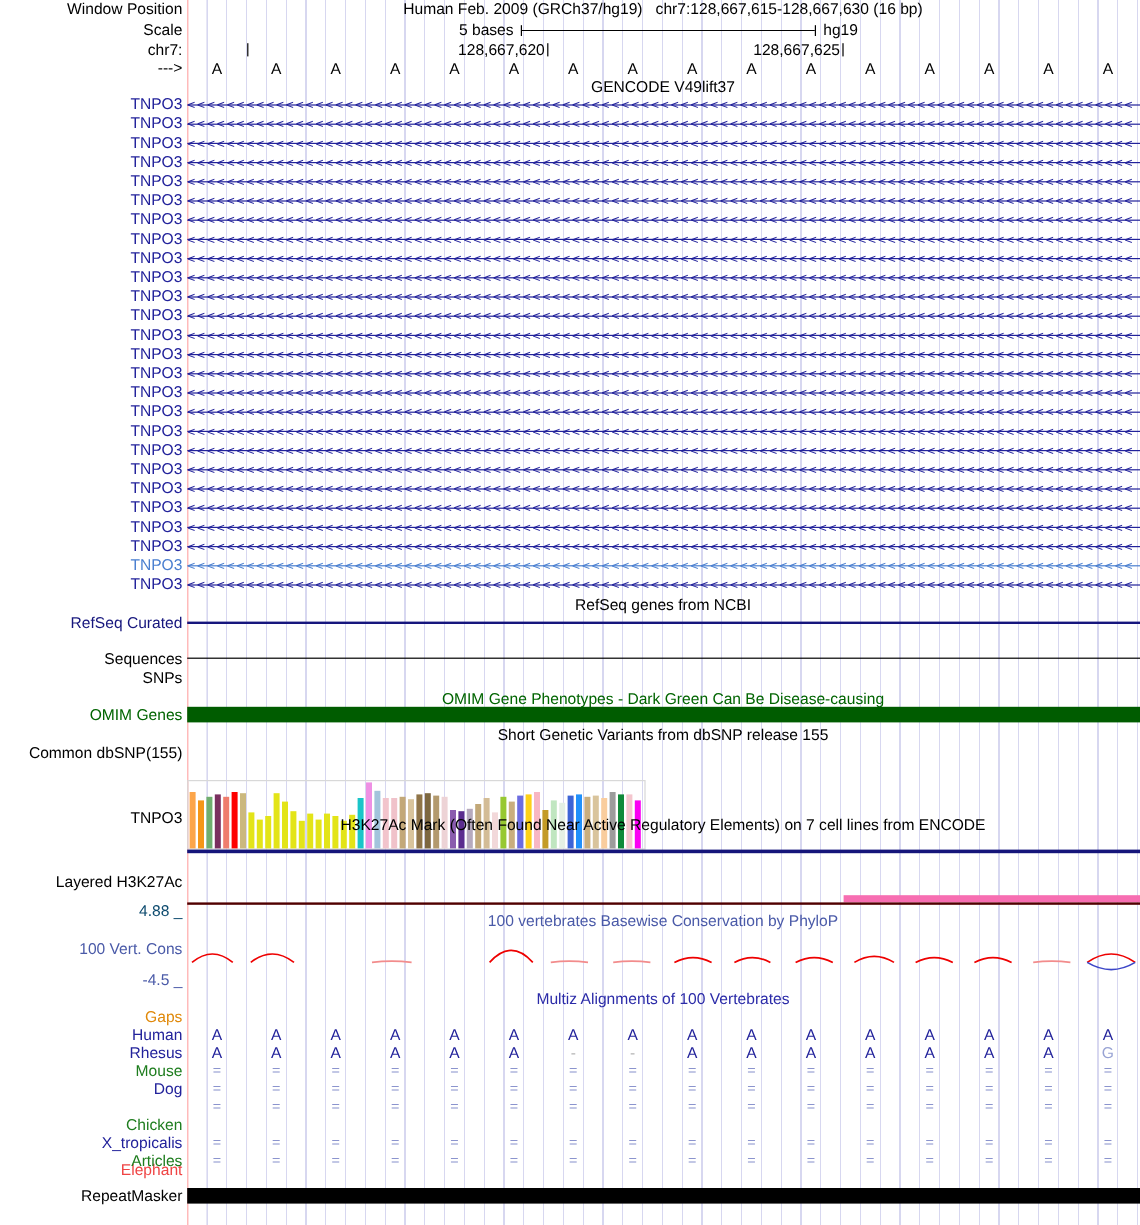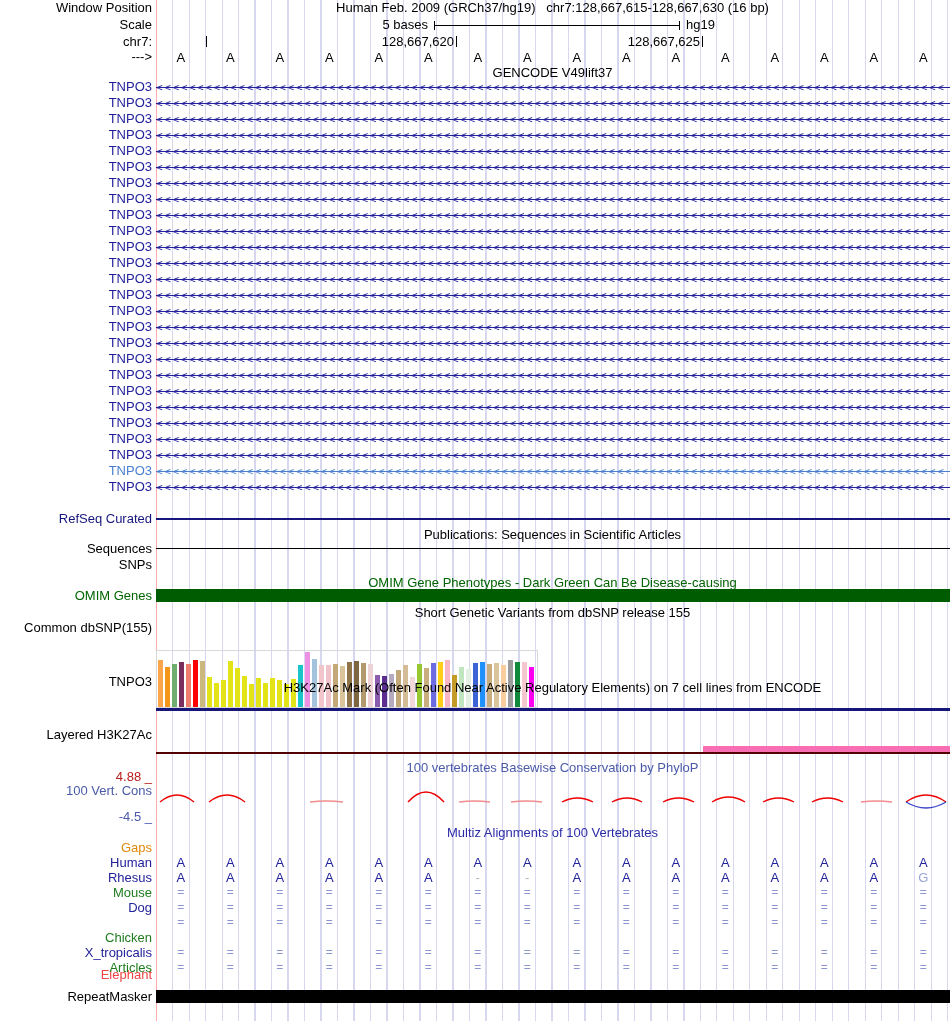--- a/index.html
+++ b/index.html
@@ -213,24 +213,24 @@
         <div class="intron-line"></div>
         <div class="chevrons">&lt;&lt;&lt;&lt;&lt;&lt;&lt;&lt;&lt;&lt;&lt;&lt;&lt;&lt;&lt;&lt;&lt;&lt;&lt;&lt;&lt;&lt;&lt;&lt;&lt;&lt;&lt;&lt;&lt;&lt;&lt;&lt;&lt;&lt;&lt;&lt;&lt;&lt;&lt;&lt;&lt;&lt;&lt;&lt;&lt;&lt;&lt;&lt;&lt;&lt;&lt;&lt;&lt;&lt;&lt;&lt;&lt;&lt;&lt;&lt;&lt;&lt;&lt;&lt;&lt;&lt;&lt;&lt;&lt;&lt;&lt;&lt;&lt;&lt;&lt;&lt;&lt;&lt;&lt;&lt;&lt;&lt;&lt;&lt;&lt;&lt;&lt;&lt;&lt;&lt;&lt;&lt;&lt;&lt;&lt;&lt;</div>
       </div>
       <div class="lbl" style="top: 480px; color: rgb(34, 34, 155);">TNPO3</div>
       <div class="gene-row" style="top: 480px; color: rgb(34, 34, 155);">
         <div class="intron-line"></div>
         <div class="chevrons">&lt;&lt;&lt;&lt;&lt;&lt;&lt;&lt;&lt;&lt;&lt;&lt;&lt;&lt;&lt;&lt;&lt;&lt;&lt;&lt;&lt;&lt;&lt;&lt;&lt;&lt;&lt;&lt;&lt;&lt;&lt;&lt;&lt;&lt;&lt;&lt;&lt;&lt;&lt;&lt;&lt;&lt;&lt;&lt;&lt;&lt;&lt;&lt;&lt;&lt;&lt;&lt;&lt;&lt;&lt;&lt;&lt;&lt;&lt;&lt;&lt;&lt;&lt;&lt;&lt;&lt;&lt;&lt;&lt;&lt;&lt;&lt;&lt;&lt;&lt;&lt;&lt;&lt;&lt;&lt;&lt;&lt;&lt;&lt;&lt;&lt;&lt;&lt;&lt;&lt;&lt;&lt;&lt;&lt;&lt;&lt;</div>
       </div>
     </div>
 
+  <div class="title" style="top:497px">RefSeq genes from NCBI</div>
   <div class="lbl" style="top:512px;color:#16167d">RefSeq Curated</div>
   <div class="full-line" style="top:518px;height:2px;background:#16167d"></div>
 
-  <div class="title" style="top:528px">Publications: Sequences in Scientific Articles</div>
   <div class="lbl" style="top:542px">Sequences</div>
   <div class="full-line" style="top:548px;height:1px;background:#000"></div>
   <div class="lbl" style="top:558px">SNPs</div>
 
   <div class="title" style="top:576px;color:#006400">OMIM Gene Phenotypes - Dark Green Can Be Disease-causing</div>
   <div class="lbl" style="top:589px;color:#006400">OMIM Genes</div>
   <div class="omim-bar"></div>
 
   <div class="title" style="top:606px">Short Genetic Variants from dbSNP release 155</div>
   <div class="lbl" style="top:621px">Common dbSNP(155)</div>
@@ -294,21 +294,21 @@
         <div class="bar" style="height: 40px; background: rgb(251, 0, 243);"></div>
       </div>
   </div>
   <div class="navy-line"></div>
 
   <div class="title" style="top:681px">H3K27Ac Mark (Often Found Near Active Regulatory Elements) on 7 cell lines from ENCODE</div>
   <div class="lbl" style="top:728px">Layered H3K27Ac</div>
   <div class="h3k-peak"></div>
   <div class="h3k-line"></div>
 
-  <div class="lbl" style="top:770px;color:#b91c1c">4.88 _</div>
+  <div class="lbl" style="top:752px;color:#0c4a6e">4.88 _</div>
   <div class="title" style="top:761px;color:#4a5aa8">100 vertebrates Basewise Conservation by PhyloP</div>
   <div class="lbl" style="top:784px;color:#4a5aa8">100 Vert. Cons</div>
   <div class="lbl" style="top:810px;color:#4a5aa8">-4.5 _</div>
   <svg class="wiggle" id="phylop-svg" width="950" height="60">
       <path d="M 160 42 Q 177 28 194 42" fill="none" stroke="#ee0000" stroke-width="1.4"></path>
       <path d="M 209 42 Q 227 28 245 42" fill="none" stroke="#ee0000" stroke-width="1.4"></path>
       <path d="M 310 42 Q 326.5 40 343 42" fill="none" stroke="#f28c8c" stroke-width="1.4"></path>
       <path d="M 408 42 Q 426 22 444 42" fill="none" stroke="#ee0000" stroke-width="1.4"></path>
       <path d="M 459 42 Q 474.5 40 490 42" fill="none" stroke="#f28c8c" stroke-width="1.4"></path>
       <path d="M 511 42 Q 526.5 40 542 42" fill="none" stroke="#f28c8c" stroke-width="1.4"></path>

